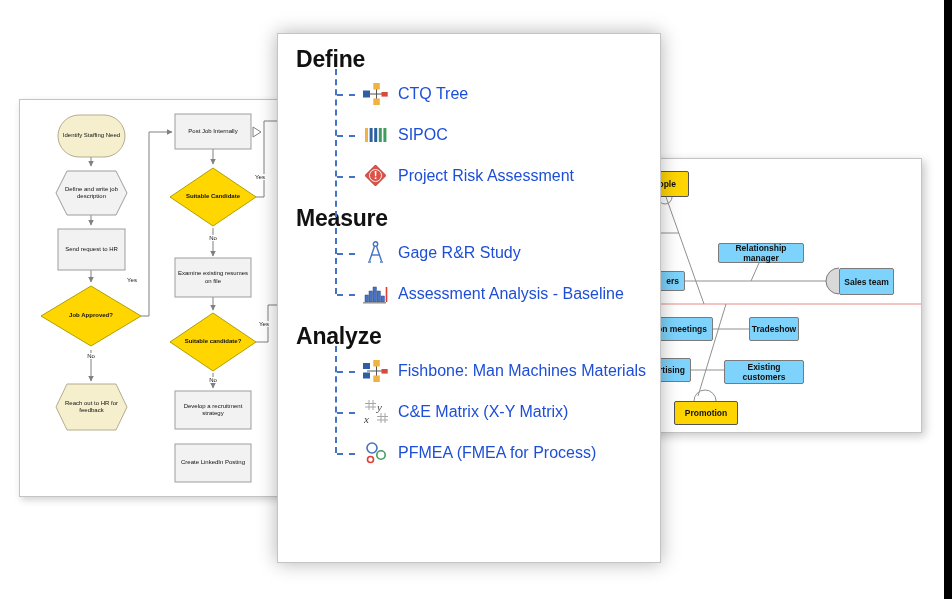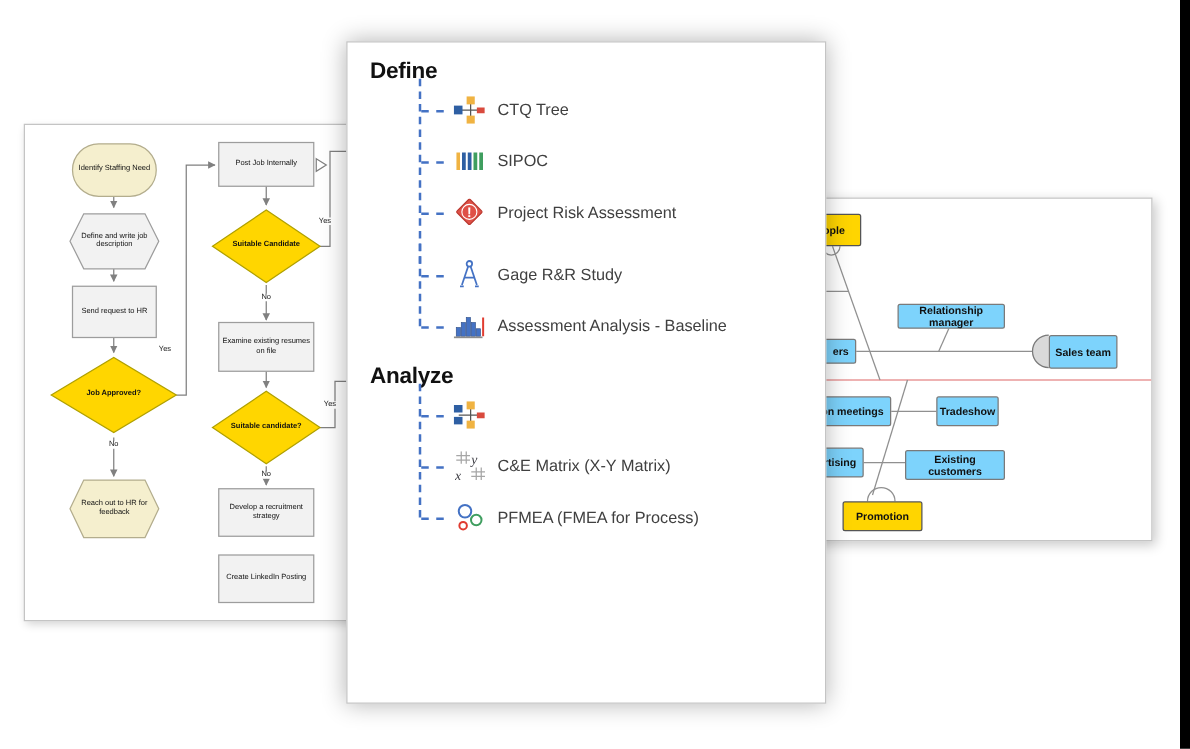--- a/index.html
+++ b/index.html
@@ -9,30 +9,30 @@
   #left-panel{left:19px;top:99px;width:292px;height:398px;z-index:1;
               box-shadow:2px 3px 7px rgba(0,0,0,.18);}
   #right-panel{left:600px;top:158px;width:322px;height:275px;z-index:1;
                box-shadow:3px 3px 9px rgba(0,0,0,.22);}
   #center-panel{left:277px;top:33px;width:384px;height:530px;z-index:3;
                 box-shadow:0 0 18px rgba(0,0,0,.30);padding:12px 0 0 18px;}
   #black-bar{position:absolute;right:0;top:0;width:8px;height:599px;background:#000;z-index:5;}
 
   
   .section{margin-bottom:9px;}
-  .section h2{margin:0;font-size:18px;font-weight:700;color:#111;letter-spacing:-.2px;}
+  .section h2{margin:0;font-size:23px;font-weight:700;color:#111;letter-spacing:-.2px;}
   ul.tree{list-style:none;margin:0;padding:0;position:relative;}
   ul.tree .vline{position:absolute;left:39px;top:-4px;width:0;border-left:2px dashed #4472c4;}
   .s0 .vline{height:148px}.s1 .vline{height:66px}.s2 .vline{height:107px}
   li.tree-item{height:41px;display:flex;align-items:center;padding-left:66px;position:relative;}
   li.tree-item::before{content:"";position:absolute;left:41px;top:50%;width:18px;
                        border-top:2px dashed #4472c4;}
   .icon{width:27px;height:24px;margin-right:9px;flex:0 0 27px;display:flex;
         align-items:center;justify-content:center;}
-  .item-label{font-size:13px;color:#404040;white-space:nowrap;}
+  .item-label{font-size:16px;color:#1d4ed8;white-space:nowrap;}
 
   
   .lay{position:absolute;left:0;top:0;}
   .fc-label{position:absolute;display:flex;align-items:center;justify-content:center;
             text-align:center;font-size:6px;line-height:1.25;color:#111;}
   .fc-bold{font-weight:700;}
   .edge-label{position:absolute;font-size:6px;color:#111;background:#fff;
               text-align:center;line-height:1;}
   .fb-box{position:absolute;display:flex;align-items:center;justify-content:center;
           font-size:8.5px;font-weight:700;color:#111;background:#7dd3fc;
@@ -165,20 +165,21 @@
               <circle cx="10.5" cy="10.5" r="6" fill="none" stroke="#ffffff" stroke-width="0.9"></circle>
               <text x="10.5" y="14.4" font-size="11" font-weight="bold" fill="#ffffff" text-anchor="middle" font-family="Liberation Sans,sans-serif">!</text>
             </svg>
         </span>
         <span class="item-label">Project Risk Assessment</span>
       </li>
     </ul>
   </div>
 
   <div class="section">
+    <h2>Measure</h2>
     <ul class="tree s1">
       <div class="vline"></div>
       <li class="tree-item">
         <span class="icon">
           <svg width="23" height="23" viewBox="0 0 23 23" fill="none" stroke="#4472c4" stroke-width="1.4">
               <circle cx="11.5" cy="3" r="2.2"></circle>
               <line x1="10.5" y1="5.2" x2="5.5" y2="20"></line>
               <line x1="12.5" y1="5.2" x2="17.5" y2="20"></line>
               <line x1="7.2" y1="14" x2="15.8" y2="14"></line>
               <line x1="4" y1="21" x2="7" y2="21"></line>
@@ -213,20 +214,21 @@
           <svg width="25" height="22" viewBox="0 0 25 22">
               <line x1="4" y1="11" x2="20" y2="11" stroke="#555" stroke-width="1"></line>
               <line x1="13.5" y1="4" x2="13.5" y2="18" stroke="#555" stroke-width="1"></line>
               <rect x="0" y="3" width="7" height="6" fill="#2e5fa3"></rect>
               <rect x="0" y="12.5" width="7" height="6" fill="#2e5fa3"></rect>
               <rect x="10.3" y="0" width="6.5" height="6.5" fill="#f0b342"></rect>
               <rect x="10.3" y="15.5" width="6.5" height="6.5" fill="#f0b342"></rect>
               <rect x="18.5" y="9" width="6.2" height="4.6" fill="#d94a3d"></rect>
             </svg>
         </span>
+        <span class="item-label">Fishbone: Man Machines Materials</span>
       </li>
       <li class="tree-item">
         <span class="icon">
           <svg width="24" height="24" viewBox="0 0 24 24">
               <g stroke="#a6a6a6" stroke-width="1">
                 <line x1="5" y1="0" x2="5" y2="10"></line>
                 <line x1="9" y1="0" x2="9" y2="10"></line>
                 <line x1="1" y1="3.5" x2="12" y2="3.5"></line>
                 <line x1="1" y1="7" x2="12" y2="7"></line>
                 <line x1="17" y1="13" x2="17" y2="23"></line>

